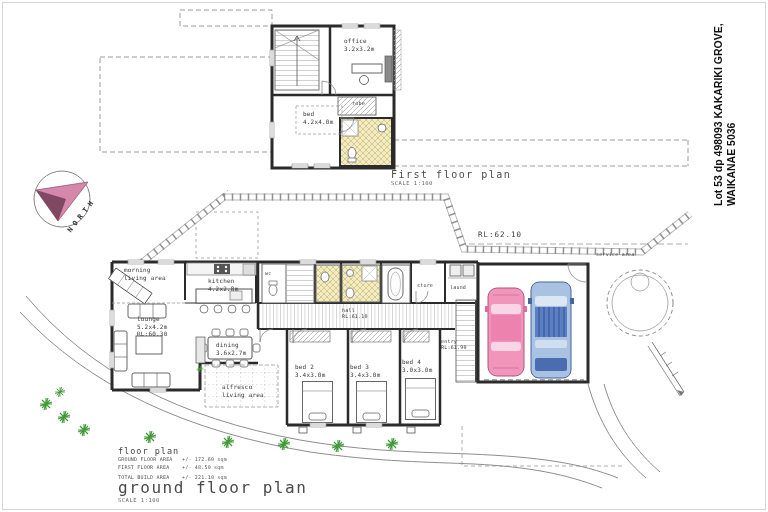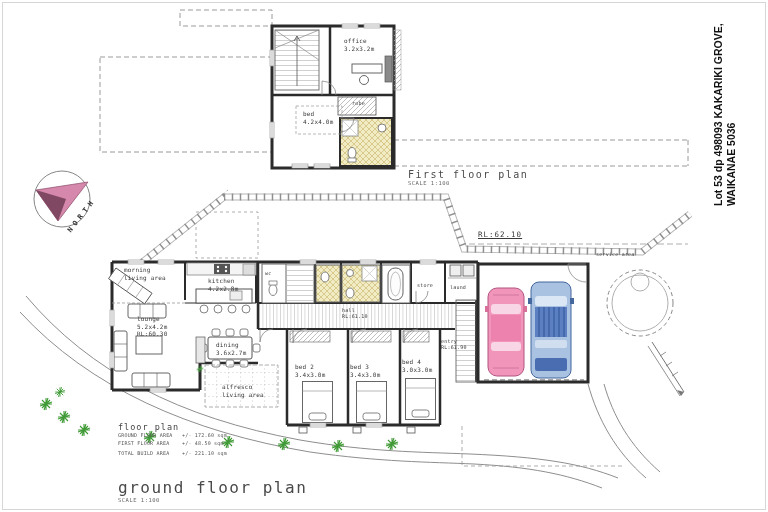--- a/index.html
+++ b/index.html
@@ -3,35 +3,35 @@
 <meta charset="utf-8">
 <style>
   html,body{margin:0;padding:0;background:#fff;}
   #sheet{position:relative;width:768px;height:512px;background:#fff;overflow:hidden;
          font-family:"DejaVu Sans Mono",monospace;}
   #frame{position:absolute;inset:2px;border:1px solid #d6d6d6;pointer-events:none;}
   svg{position:absolute;left:0;top:0;}
   .lbl{position:absolute;font-size:6px;line-height:1.25;color:#3a3a3a;
        white-space:pre-line;letter-spacing:.2px;}
   .lbl.small{font-size:5px;}
-  .lbl.mid{font-size:7.5px;text-decoration:underline;}
+  .lbl.mid{font-size:7.5px;}
   .plan-title{position:absolute;color:#4a4a4a;}
   .plan-title .t{font-size:10px;letter-spacing:1.5px;}
   .plan-title .s{font-size:5.5px;letter-spacing:.5px;color:#666;}
   #addr{position:absolute;left:712px;top:206px;transform:rotate(-90deg);
         transform-origin:0 0;width:196px;font-family:"Liberation Sans",sans-serif;
         font-weight:bold;font-size:10.5px;line-height:1.25;color:#111;}
   #north-label{position:absolute;left:66px;top:229px;transform:rotate(-52deg);
         transform-origin:0 0;font-size:7px;font-weight:bold;letter-spacing:4px;color:#333;}
-  #schedule{position:absolute;left:118px;top:422px;color:#444;}
+  #schedule{position:absolute;left:118px;top:446px;color:#444;}
   #schedule .t{font-size:8.5px;letter-spacing:1px;}
   .srow{display:flex;font-size:5px;line-height:1.5;letter-spacing:.2px;color:#555;}
   .srow .sl{width:64px;}
   #ground-title{left:118px;top:478px;}
-  #ff-title{left:408px;top:169px;}
+  #ff-title{left:391px;top:169px;}
   .fence-a{stroke:#b5b5b5;stroke-width:7;fill:none;}
   .fence-b{stroke:#ffffff;stroke-width:5.2;fill:none;}
   .fence-c{stroke:#8f8f8f;stroke-width:7;fill:none;stroke-dasharray:1.5 6.5;}
   .plant{color:#3f9a35;}
 </style>
 </head>
 <body>
 
 <div id="sheet">
 

